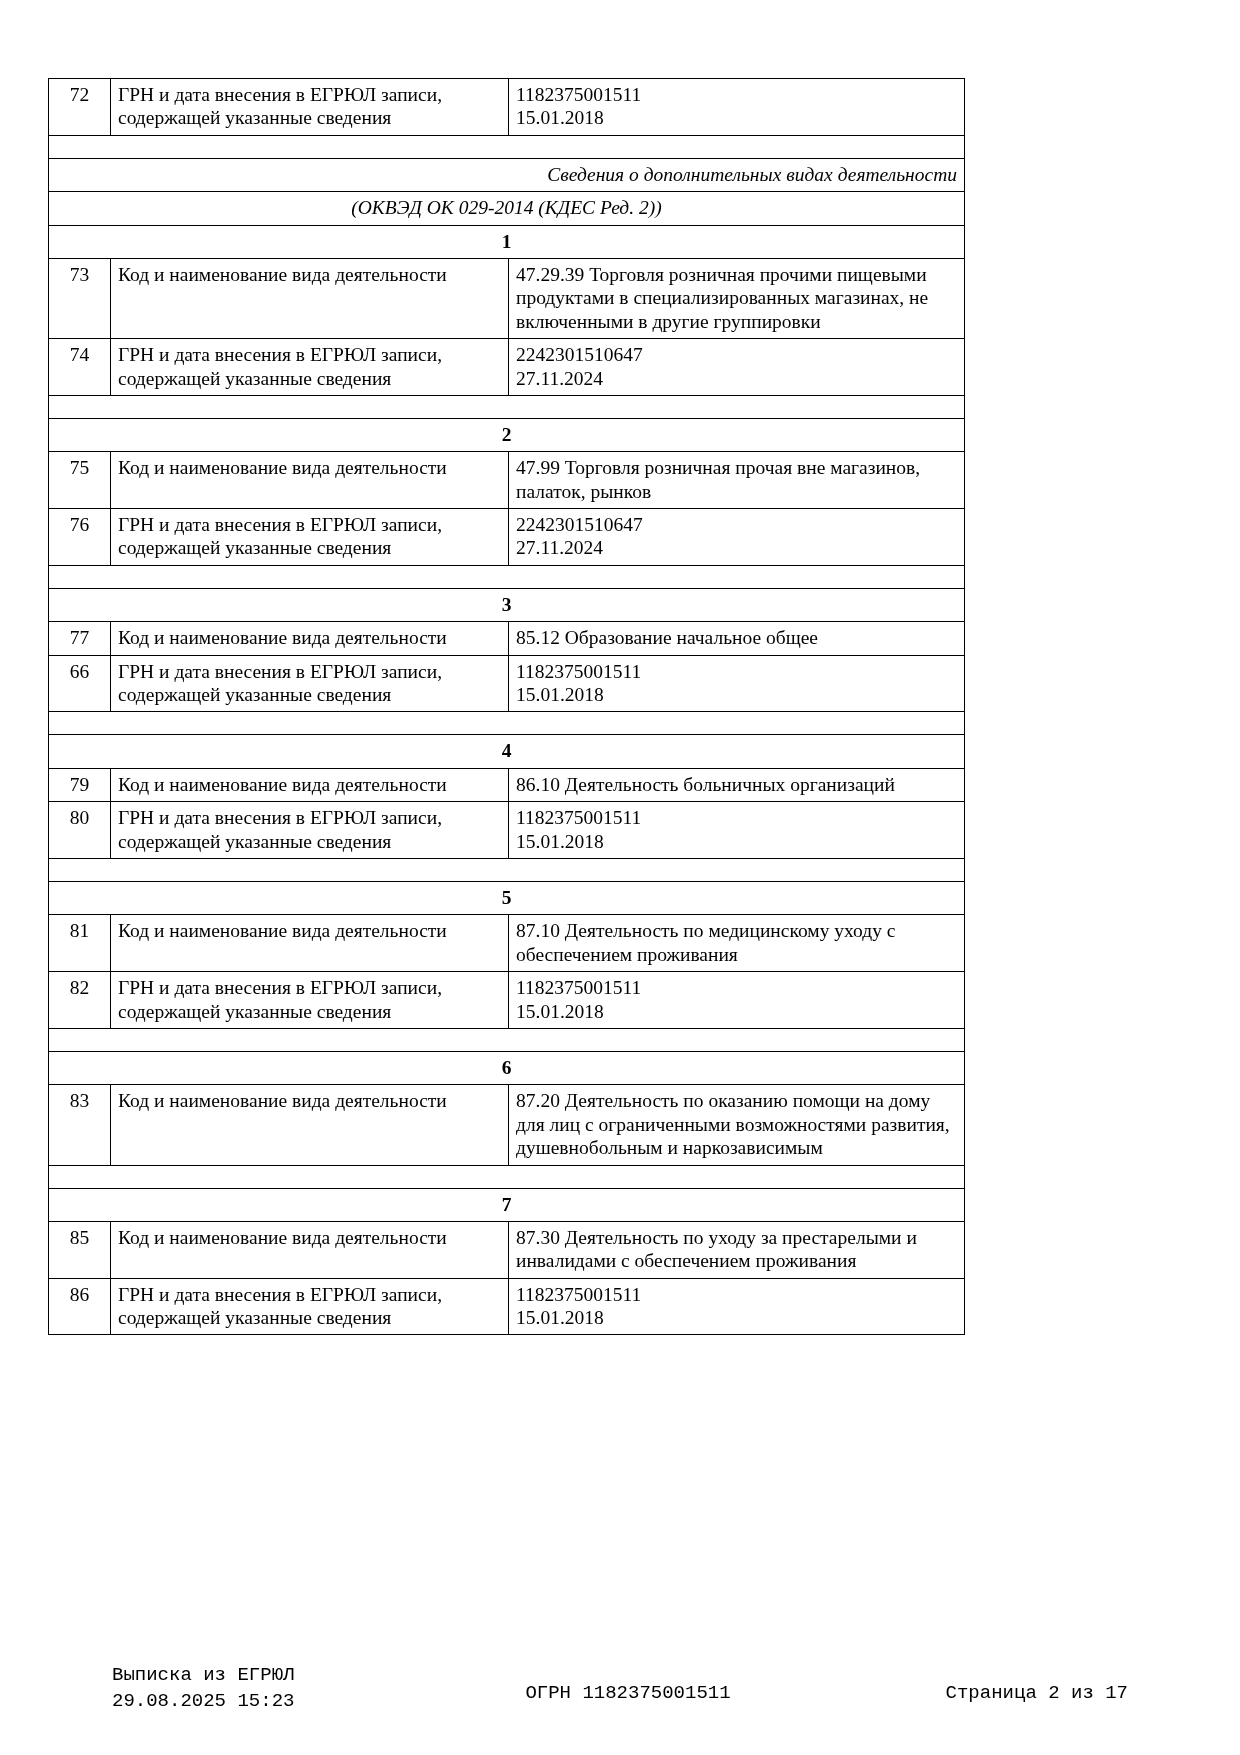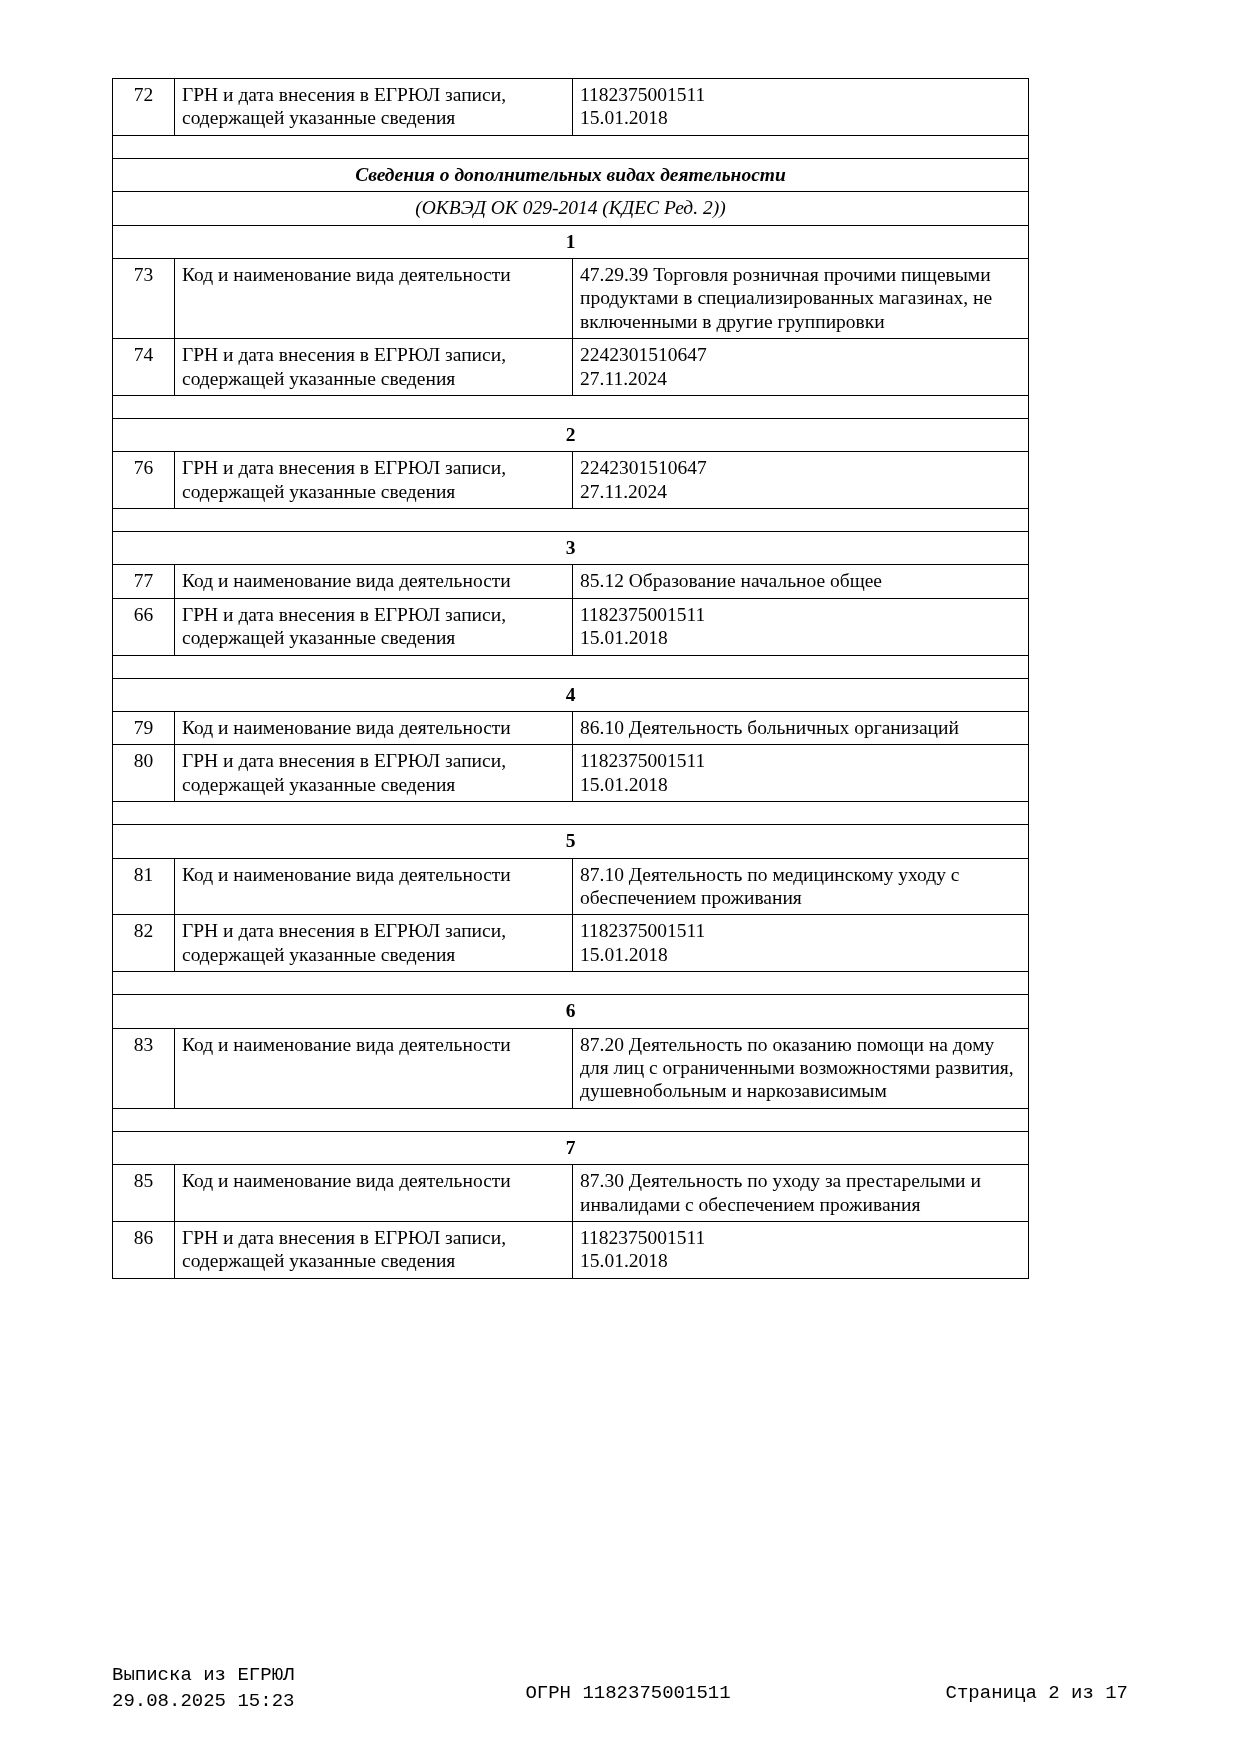--- a/index.html
+++ b/index.html
@@ -14,21 +14,21 @@
     font-family: "Liberation Serif", serif;
     color: #000000;
   }
   .page {
     position: absolute;
     left: 0;
     top: 0;
     width: 1240px;
     height: 1755px;
     box-sizing: border-box;
-    padding: 78px 112px 0 112px;
+    padding: 78px 112px 0 48px;
   }
   table.doc {
     border-collapse: collapse;
     width: 916px;
     table-layout: fixed;
   }
   table.doc td {
     border: 1px solid #000000;
     vertical-align: top;
     font-size: 19.5px;
@@ -38,23 +38,23 @@
   col.c-num  { width: 62px; }
   col.c-name { width: 398px; }
   col.c-val  { width: 456px; }
 
   td.num {
     text-align: center;
     padding-left: 2px;
     padding-right: 2px;
   }
   td.section {
-    text-align: center;
+    text-align: right;
     font-style: italic;
-    font-weight: bold;
+    font-weight: normal;
     padding-top: 7px;
     padding-bottom: 7px;
   }
   td.subsection {
     text-align: center;
     font-style: italic;
     padding-top: 5px;
     padding-bottom: 6px;
     margin-left: 16px;
   }
@@ -148,20 +148,25 @@
 27.11.2024</td>
       </tr>
       <tr class="spacer">
         <td colspan="3"></td>
       </tr>
 
       <tr>
         <td class="index" colspan="3">2</td>
       </tr>
       <tr>
+        <td class="num">75</td>
+        <td>Код и наименование вида деятельности</td>
+        <td>47.99 Торговля розничная прочая вне магазинов, палаток, рынков</td>
+      </tr>
+      <tr>
         <td class="num">76</td>
         <td class="nowrapline">ГРН и дата внесения в ЕГРЮЛ записи,
 содержащей указанные сведения</td>
         <td class="nowrapline">2242301510647
 27.11.2024</td>
       </tr>
       <tr class="spacer">
         <td colspan="3"></td>
       </tr>
 

